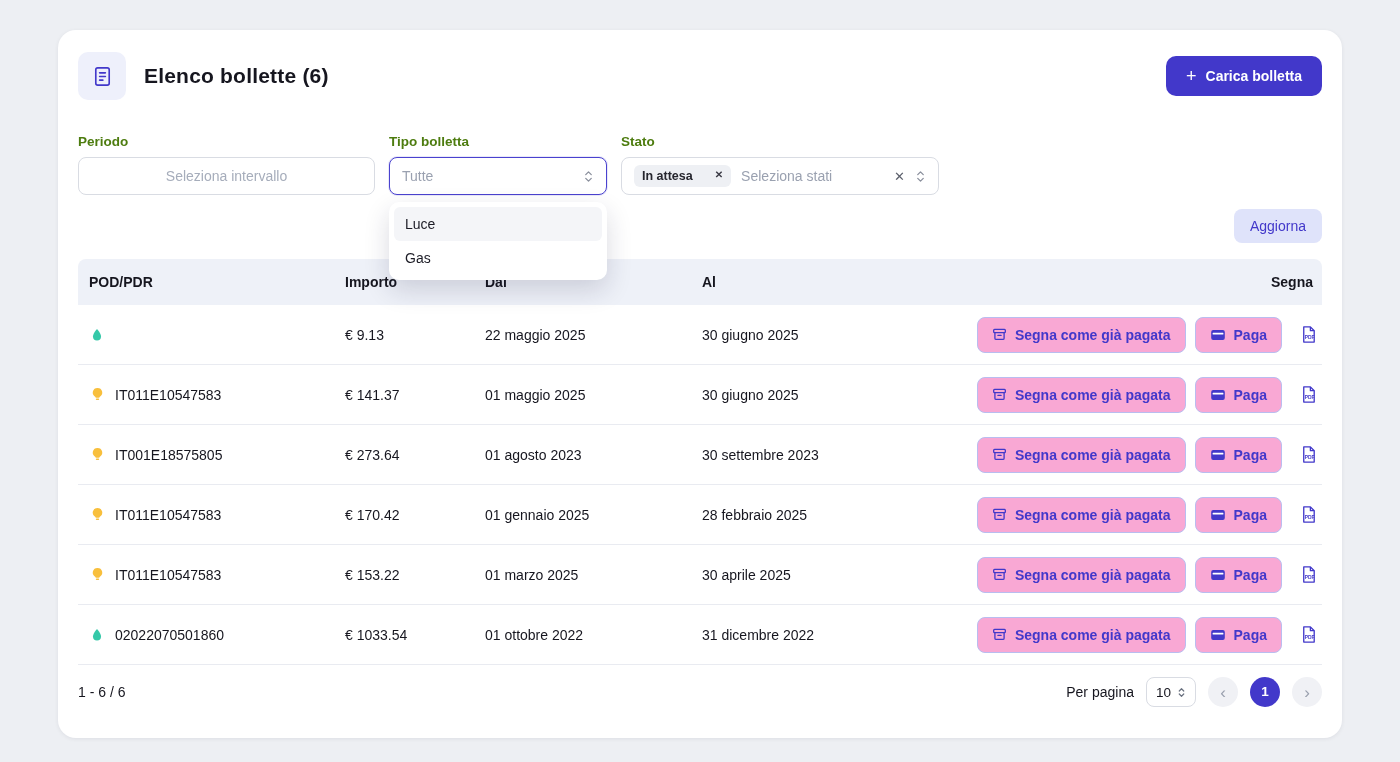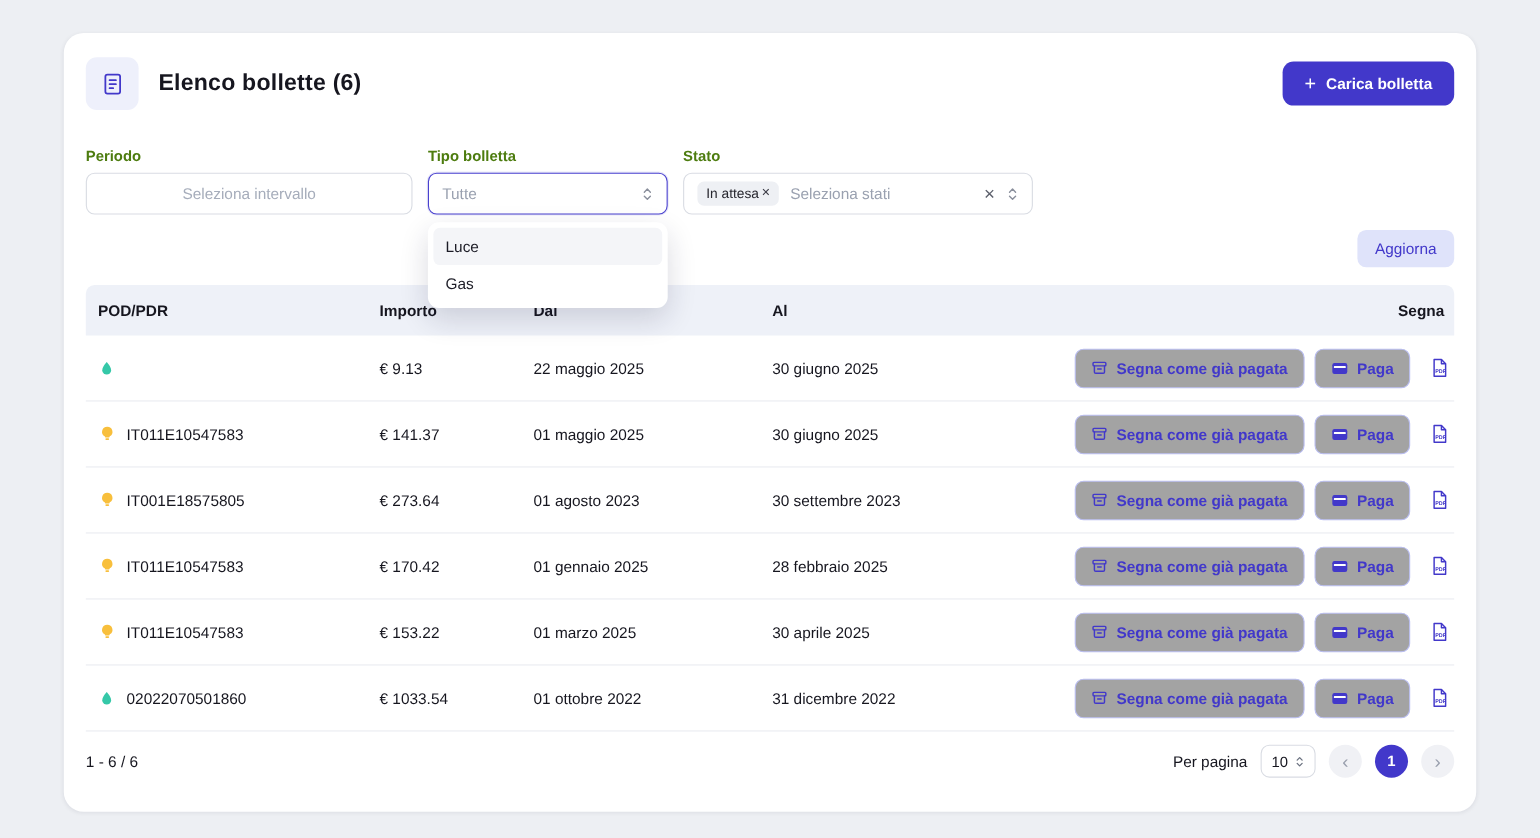--- a/index.html
+++ b/index.html
@@ -38,22 +38,22 @@
     display:flex; align-items:center; padding:0 12px; font-size:14px; }
   .f-box input { border:none; outline:none; width:100%; font-size:14px; font-family:inherit; background:transparent;text-align:center; }
   .f-box input::placeholder { color:#a6adbb; }
   .col-periodo { width:297px; }
   .col-tipo { width:218px; position:relative; }
   .col-stato { width:318px; }
   .col-cerca { flex:1; }
   .select-box { justify-content:space-between; cursor:pointer; }
   .tipo-box { border:1.5px solid #4a42cf; box-shadow:0 0 0 1px rgba(74,66,207,.12); }
   .muted { color:#9aa1b0; }
-  .chip { display:inline-flex; align-items:flex-start; gap:2px; background:#eef0f4; border-radius:6px;
-    padding:4px 8px; font-size:12.5px; color:#26262e; white-space:nowrap; }
+  .chip { display:inline-flex; align-items:flex-start; gap:22px; background:#eef0f4; border-radius:6px;
+    padding:4px 8px; font-size:12.5px; color:#26262e; white-space:nowrap;font-weight:bold; }
   .chip-x { cursor:pointer; font-size:10px; color:#3a3a44; }
   .stato-right { display:flex; align-items:center; gap:10px; margin-left:auto; }
   .clear-x { cursor:pointer; color:#5b5f6b; font-size:13px; }
   .stato-ph { margin-left:10px; font-size:14px; }
   .search-ic { margin-right:9px; display:flex; }
 
   
   .dropdown { position:absolute; top:calc(100% + 7px); left:0; width:100%;
     background:#fff; border-radius:10px; box-shadow:0 10px 26px rgba(25,25,60,.16);
     padding:5px; z-index:30; }
@@ -71,21 +71,21 @@
     height:46px; font-size:14px; font-weight:bold; }
   .trow { display:flex; align-items:center; height:60px; border-bottom:1px solid #e9ebf1; font-size:14px; }
   .cell { display:flex; align-items:center; }
   .c-pod { width:267px; padding-left:11px; gap:10px; }
   .c-imp { width:140px; }
   .c-dal { width:217px; }
   .c-al  { flex:1; }
   .c-act { width:372px; justify-content:flex-end; gap:9px; padding-right:4px; }
   .thead .c-act { padding-right:9px; }
   .ricon { display:inline-flex; width:16px; justify-content:center; }
-  .outline-btn { display:flex; align-items:center; gap:8px; background:#a3a3a3;
+  .outline-btn { display:flex; align-items:center; gap:8px; background:#f9a8d4;
     border:1px solid #b9bdf0; color:#4238ca; border-radius:8px; height:36px;
     padding:0 14px; font-size:14px; font-weight:bold; cursor:pointer; font-family:inherit; white-space:nowrap; }
   .pdficon { display:inline-flex; cursor:pointer; margin-left:8px; }
 
   
   .tfoot { display:flex; align-items:center; justify-content:space-between; height:54px; font-size:14px; }
   .foot-right { display:flex; align-items:center; gap:12px; }
   .pp-select { display:flex; align-items:center; gap:6px; border:1px solid #d9dce3; border-radius:8px;
     height:30px; padding:0 9px; font-size:13.5px; cursor:pointer; background:#fff; }
   .pg-btn { width:30px; height:30px; border-radius:50%; border:none; background:#f0f1f5;

